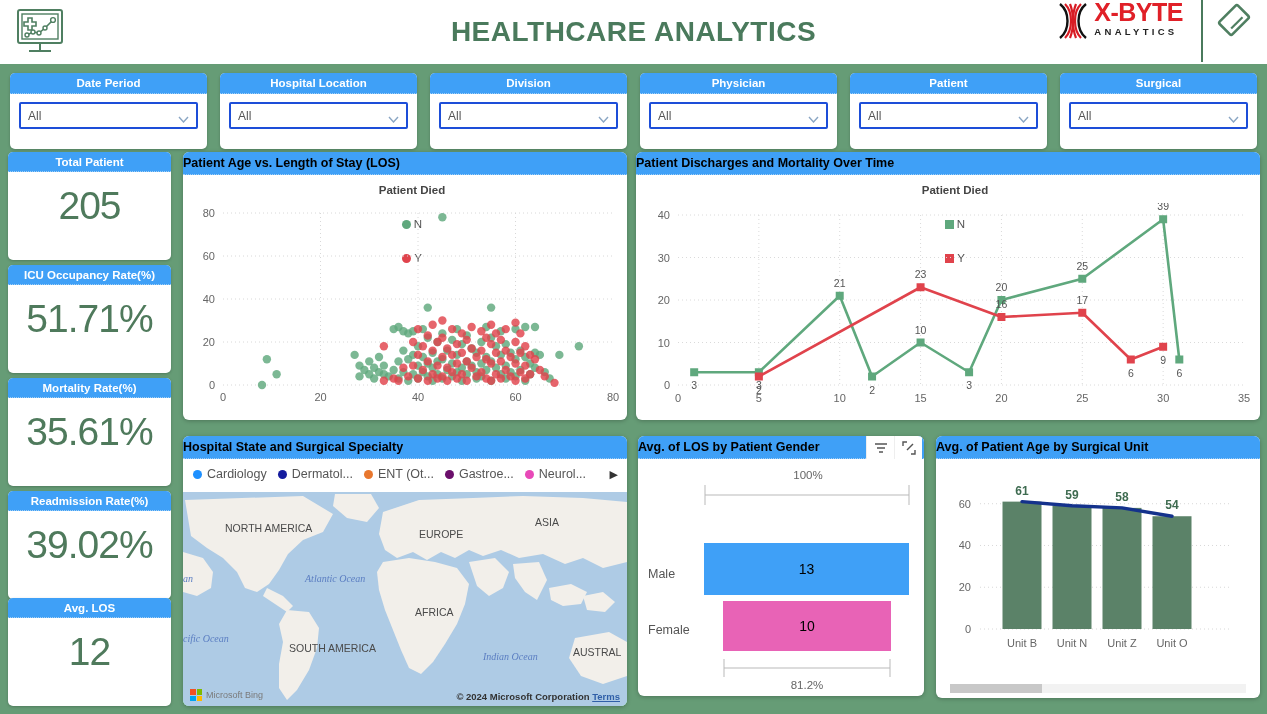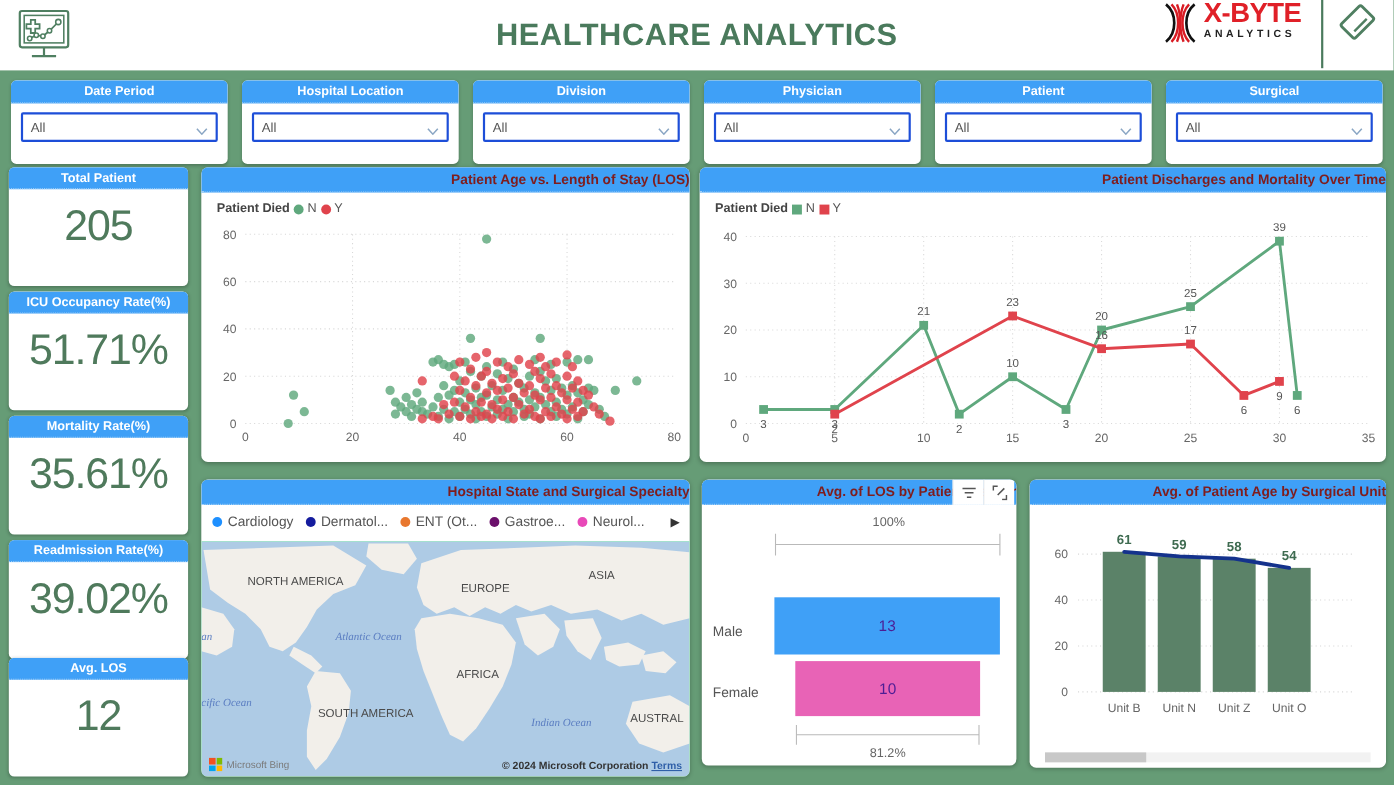--- a/index.html
+++ b/index.html
@@ -70,29 +70,29 @@
     height: 68px; display: flex; align-items: center; justify-content: center;
     font-size: 39px; color: #4f7a5c; font-weight: 400; letter-spacing: -1px;
   }
 
   
   .panel {
     position: absolute; background: #fff; border-radius: 6px; overflow: hidden;
     box-shadow: 0 1px 4px rgba(0,0,0,.25);
   }
   .panel-hd {
-    height: 23px; background: #3fa0f7; color: #7f1d1d;
-    font-size: 12.5px; font-weight: bold; text-align: right; line-height: 23px;
+    height: 23px; background: #3fa0f7; color: #000000;
+    font-size: 12.5px; font-weight: bold; text-align: left; line-height: 23px;
     border-bottom: 1px dotted #9fcef6; position: relative;
   }
   .panel-body { position: relative; width: 100%; height: calc(100% - 23px); }
 
   .vis-legend {
-    display: flex; align-items: center; gap: 4px;
-    font-size: 11.5px; color: #444; padding: 9px 0 0 14px; font-weight: bold;
+    display: flex; align-items: center; gap: 22px;
+    font-size: 11.5px; color: #444; padding: 9px 0 0 14px; font-weight: bold; flex-direction: column;
   }
   .lg-item { display: flex; align-items: center; gap: 3px; font-weight: normal; color: #555; }
   .dot { width: 9px; height: 9px; border-radius: 50%; display: inline-block; }
   .sq { width: 9px; height: 9px; display: inline-block; }
 
   .axis-txt { font-size: 11px; fill: #666; font-family: "Liberation Sans", sans-serif; }
   .dlabel { font-size: 10.5px; fill: #555; font-family: "Liberation Sans", sans-serif; }
 
   
   .map-legend {
@@ -105,21 +105,21 @@
 
   .map-canvas { position: absolute; left: 0; right: 0; top: 33px; bottom: 0; background: #86efac; overflow: hidden; }
   .bing-badge { position: absolute; left: 7px; bottom: 5px; display: flex; align-items: center; gap: 4px;
     font-size: 9px; color: #7a7a7a; }
   .bing-sq { width: 12px; height: 12px; display:grid; grid-template-columns:1fr 1fr; grid-template-rows:1fr 1fr; gap:1px;}
   .map-credit { position: absolute; right: 7px; bottom: 4px; font-size: 9.5px; color: #333; font-weight: bold;}
   .map-credit a { color: #2f5fa8; }
 
   
   .fn-label { font-size: 12.5px; color: #555; text-align: center; }
-  .fn-bar { display:flex; align-items:center; justify-content:center; color:#4c1d95; font-size:14px; }
+  .fn-bar { display:flex; align-items:center; justify-content:center; color:#000000; font-size:14px; }
 
   .hdr-tools { position: absolute; right: 2px; top: 0px; display: flex; align-items: center; height: 23px; }
   .tool-btn { width: 28px; height: 23px; background:#fff; display:flex; align-items:center; justify-content:center;
               border-left: 1px solid #eee;}
 
   .hscroll { position:absolute; left:14px; right:14px; bottom:5px; height:9px; background:#f2f2f2; }
   .hscroll-thumb { height:9px; background:#c8c8c8; }
 </style>
 </head>
 <body>

